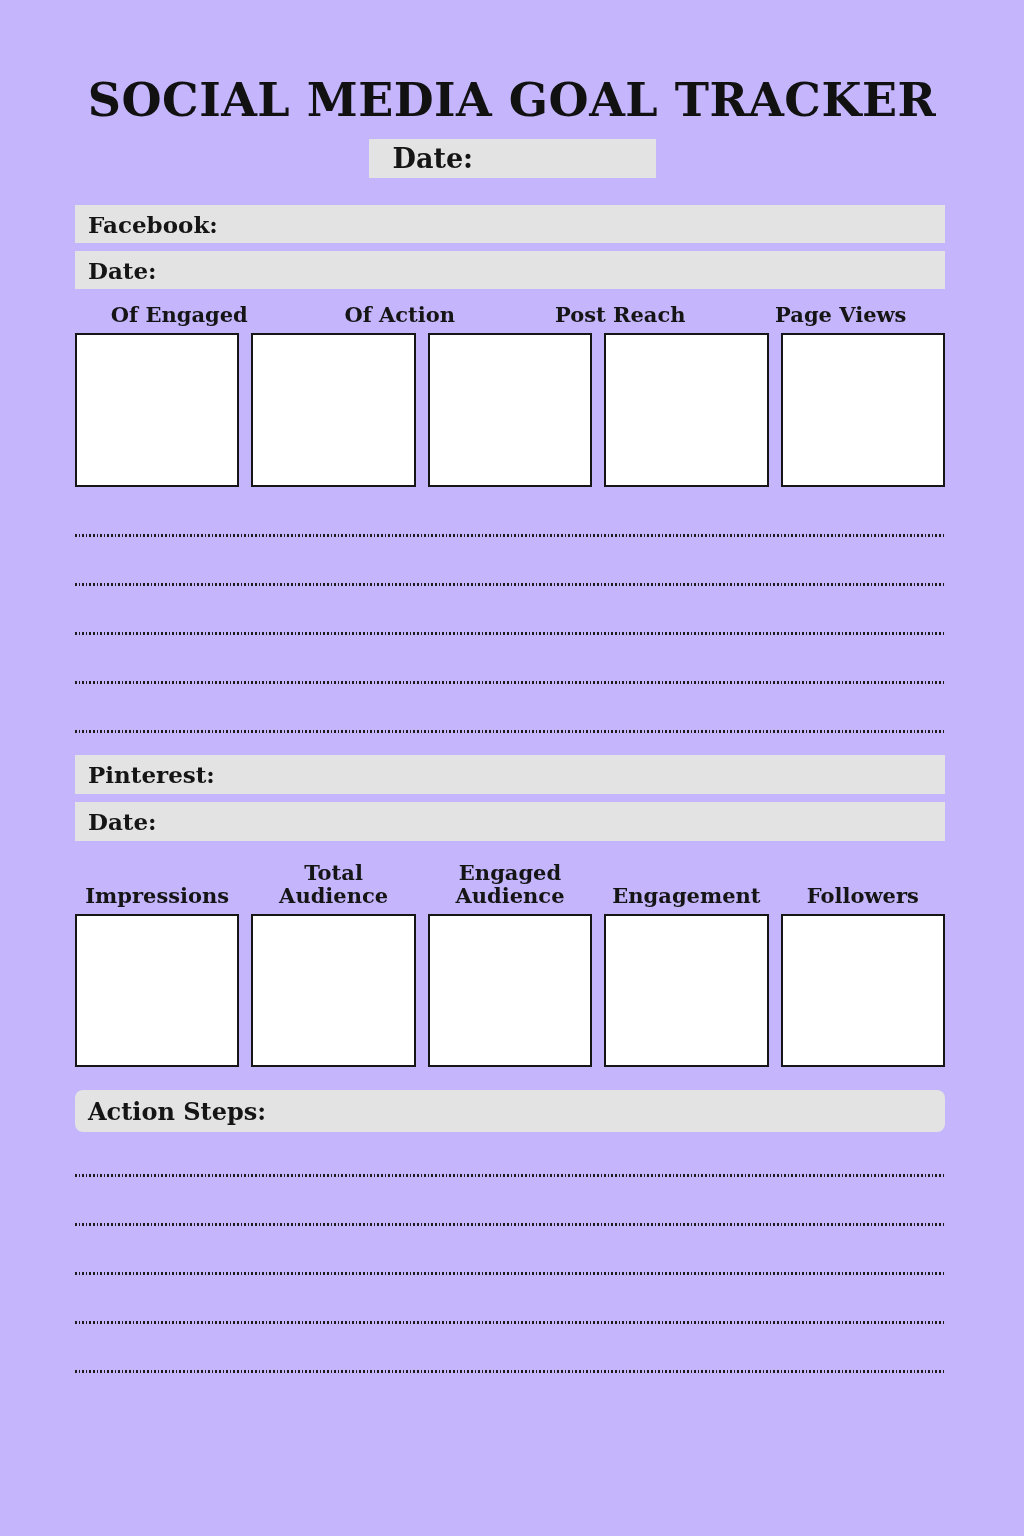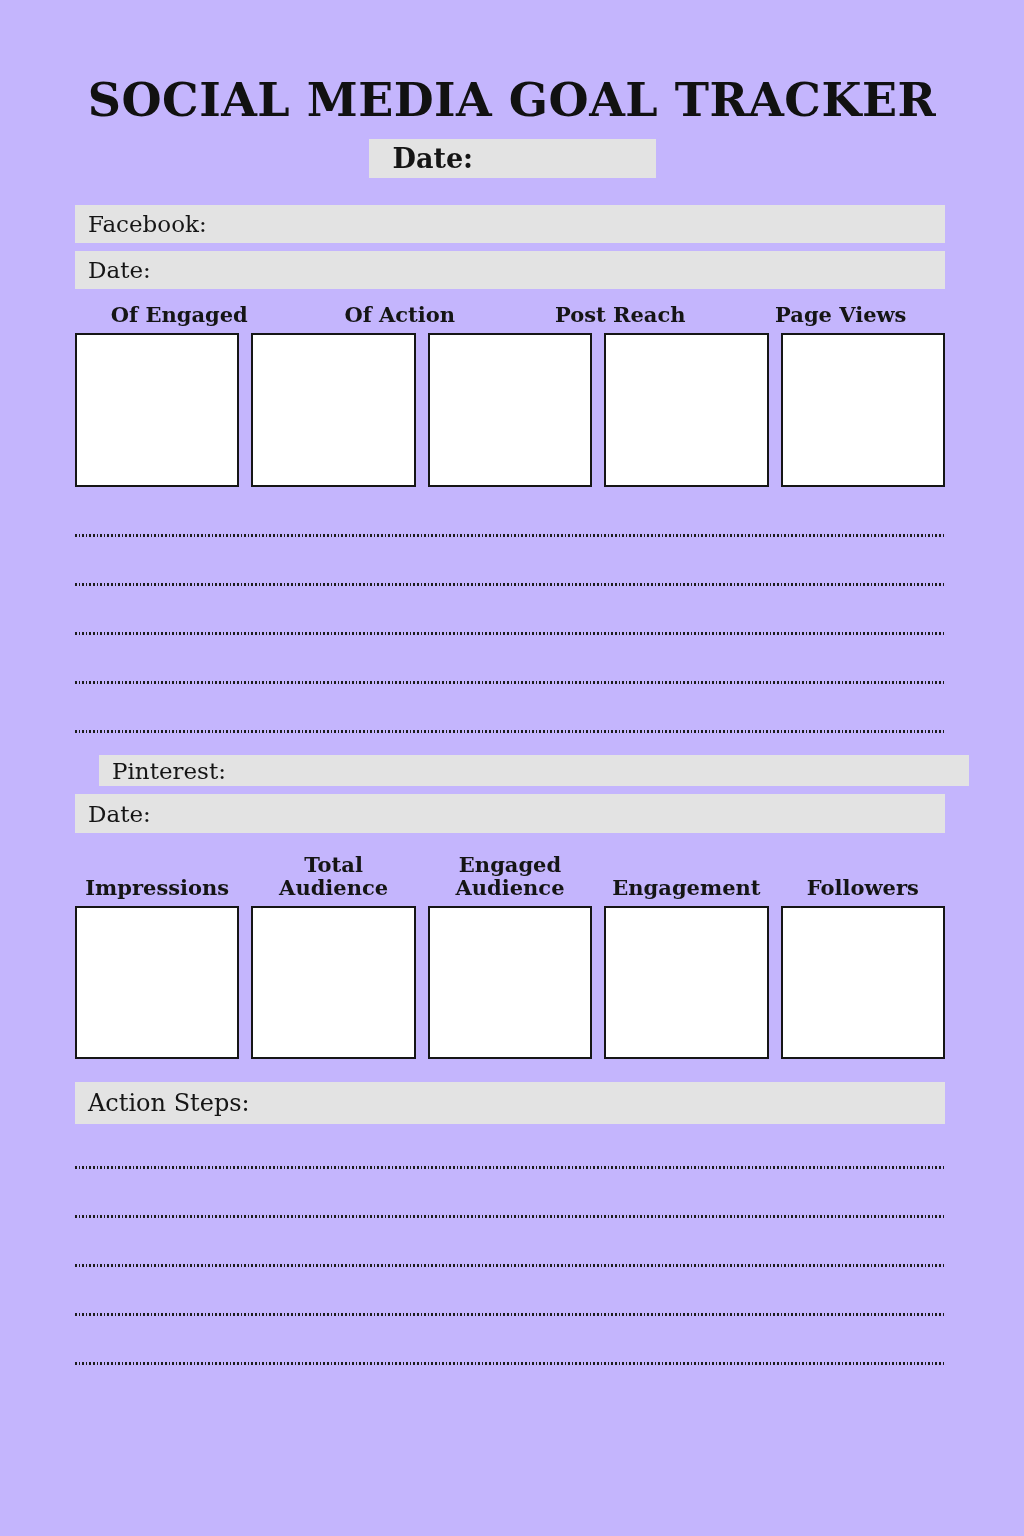--- a/index.html
+++ b/index.html
@@ -48,28 +48,28 @@
     width: 100%;
     height: 38px;
     background: #e3e3e3;
     display: flex;
     align-items: center;
     box-sizing: border-box;
     padding-left: 13px;
   }
   .section-bar .bar-label {
     font-size: 23px;
-    font-weight: 400;
+    font-weight: 700;
   }
   .bar-facebook      { margin-top: 27px; }
   .bar-date-fb       { margin-top: 8px; }
   .bar-target        { margin-top: 20px; }
-  .bar-pinterest     { margin-top: 22px; height: 31px; margin-left: 24px; }
+  .bar-pinterest     { margin-top: 22px; height: 39px; }
   .bar-date-pin      { margin-top: 8px;  height: 39px; }
-  .bar-action        { margin-top: 23px; height: 42px; }
+  .bar-action        { margin-top: 23px; height: 42px; border-radius: 8px; }
   .bar-action .bar-label { font-size: 24px; }
 
   .col-header-row {
     display: flex;
     gap: 12px;
     margin-top: 9px;
     height: 28px;
     align-items: flex-end;
   }
   .col-header-row.two-line {

